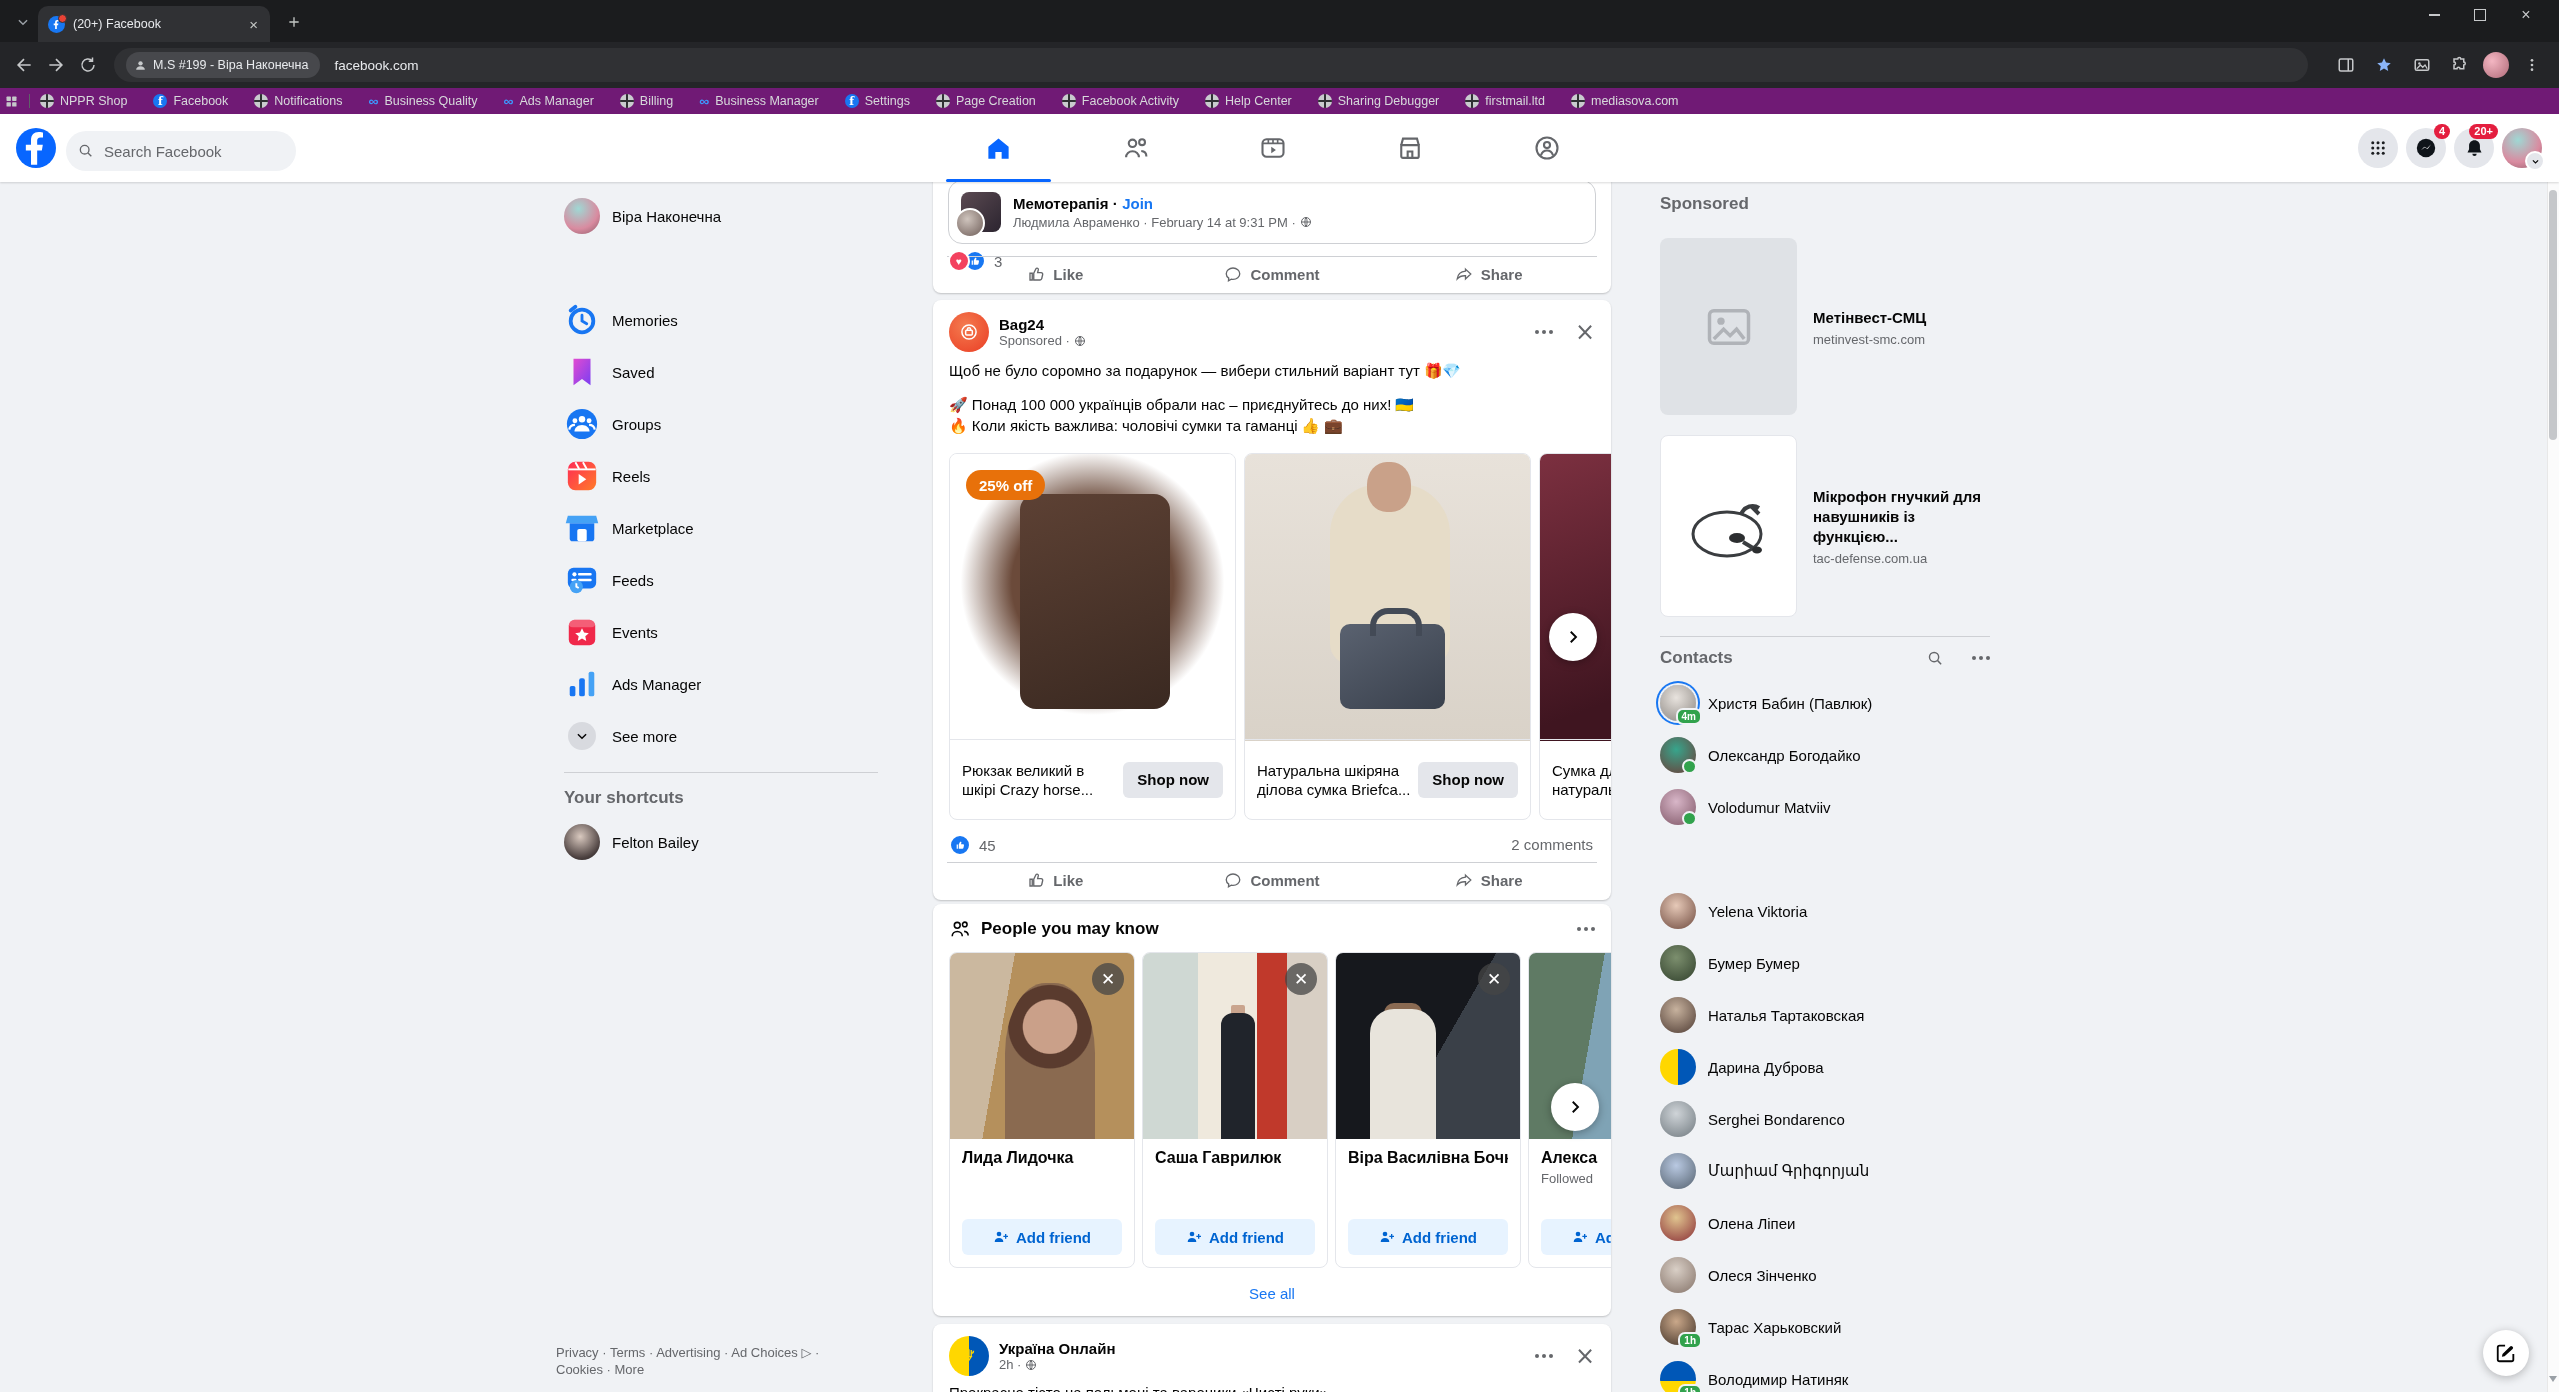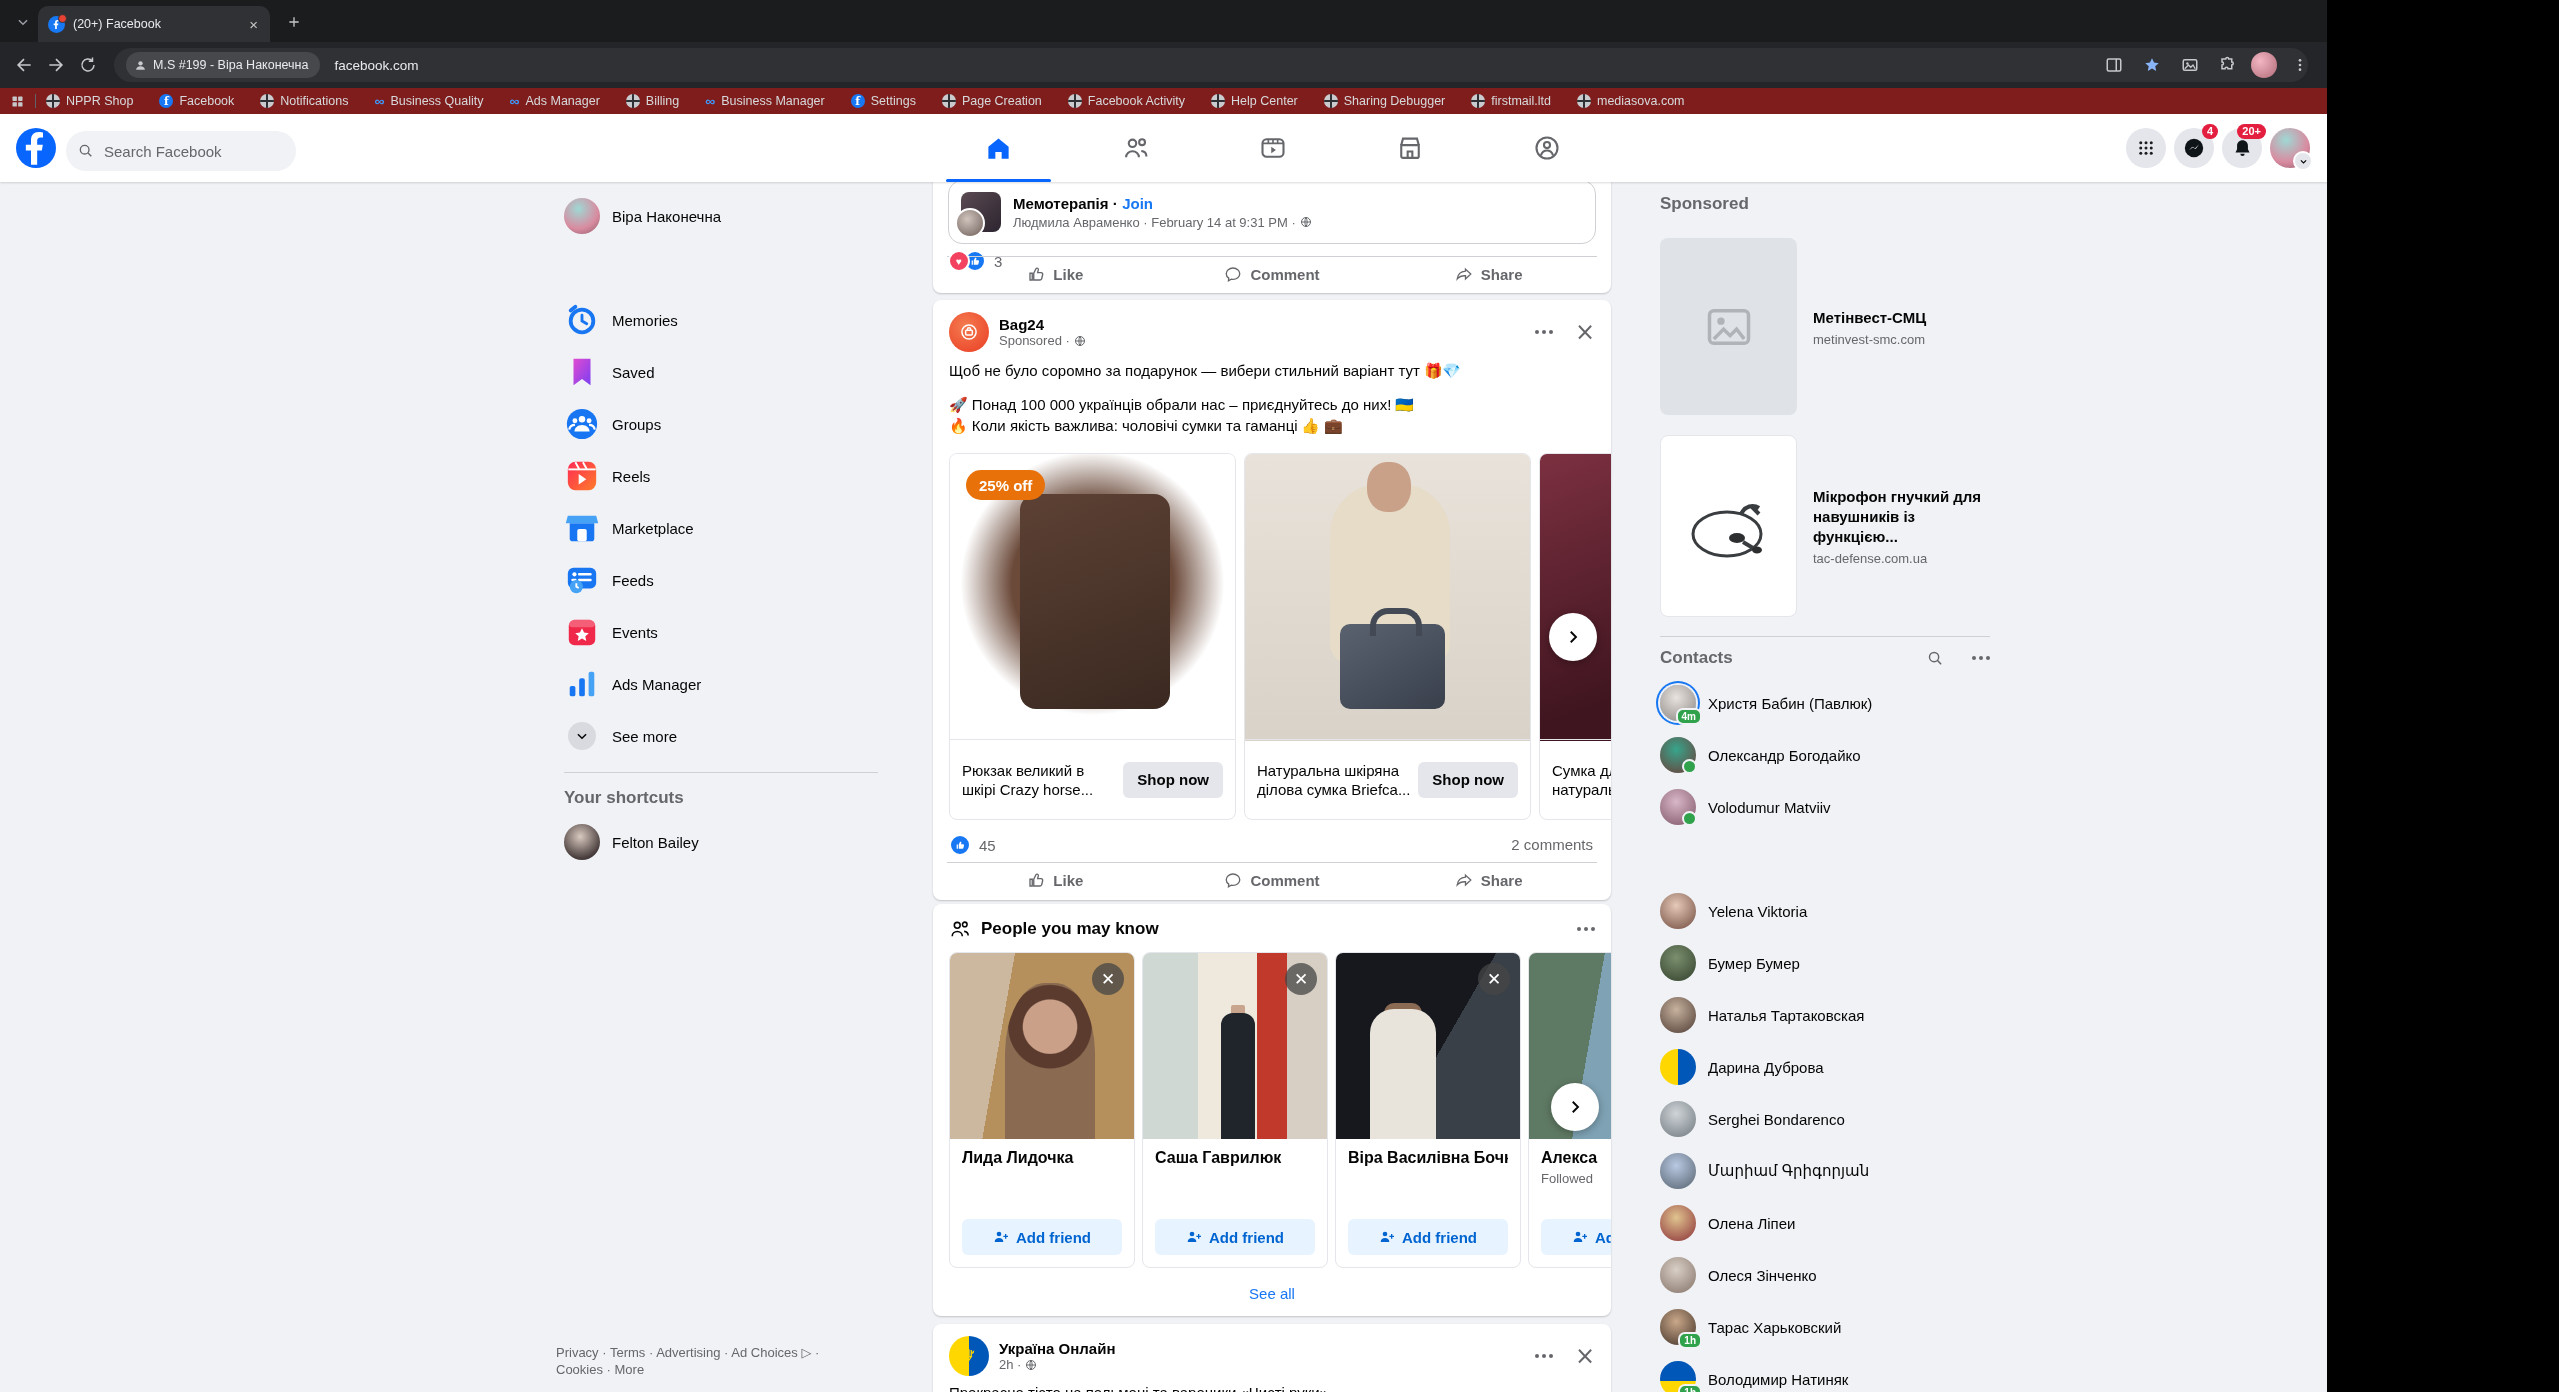--- a/index.html
+++ b/index.html
@@ -1,16 +1,16 @@
 <!DOCTYPE html>
 <html><head>
 <meta charset="utf-8">
 <style>
   html,body{margin:0;padding:0;background:#000;}
-  #screen{position:relative;width:2327px;height:1392px;overflow:hidden;
+  #screen{position:relative;width:2559px;height:1392px;overflow:hidden;
     font-family:"Liberation Sans","DejaVu Sans",sans-serif;background:#f0f2f5;}
   .abs{position:absolute;}
   svg{display:block;}
 
   
   #tabstrip{left:0;top:0;width:2559px;height:42px;background:#1b1c1e;}
   #tabsearch{left:10px;top:9px;width:26px;height:26px;border-radius:6px;display:flex;align-items:center;justify-content:center;color:#9aa0a6;}
   #tab{left:38px;top:6px;width:232px;height:36px;background:#303134;border-radius:10px 10px 0 0;display:flex;align-items:center;padding:0 10px;box-sizing:border-box;}
   .favicon{width:17px;height:17px;border-radius:50%;background:#1877f2;position:relative;flex:0 0 auto;display:flex;align-items:center;justify-content:center;}
   .favicon .dot{position:absolute;right:-2px;top:-2px;width:7px;height:7px;border-radius:50%;background:#e94235;border:1px solid #303134;}
@@ -19,21 +19,21 @@
   #newtab{left:282px;top:10px;width:24px;height:24px;color:#c4c7c5;display:flex;align-items:center;justify-content:center;}
   #toolbar{left:0;top:42px;width:2559px;height:46px;background:#242528;display:flex;align-items:center;}
   .navbtn{width:32px;height:32px;display:flex;align-items:center;justify-content:center;color:#c6c8ca;flex:0 0 auto;}
   #omnibox{position:absolute;left:114px;top:48px;width:2194px;height:34px;background:#303134;border-radius:17px;display:flex;align-items:center;padding:0 12px;box-sizing:border-box;}
   #profchip{height:26px;background:#47484c;border-radius:13px;display:flex;align-items:center;padding:0 12px 0 8px;color:#e8eaed;font-size:12.5px;white-space:nowrap;}
   #profchip svg{margin-right:6px;}
   #urltext{color:#e8eaed;font-size:13.5px;margin-left:14px;}
   #tbicons{position:absolute;right:12px;top:44px;height:42px;display:flex;align-items:center;gap:8px;}
   .tbico{width:30px;height:30px;display:flex;align-items:center;justify-content:center;color:#c6c8ca;}
   #tbavatar{width:26px;height:26px;border-radius:50%;background:radial-gradient(circle at 35% 35%,#f3b6c2,#b06a78);}
-  #bookmarks{left:0;top:88px;width:2559px;height:26px;background:#7f1d1d;display:flex;align-items:center;padding-left:10px;box-sizing:border-box;}
+  #bookmarks{left:0;top:88px;width:2559px;height:26px;background:#701a75;display:flex;align-items:center;padding-left:4px;box-sizing:border-box;}
   .bmdivider{width:1px;height:14px;background:#5f6368;margin:0 10px;}
   .bm{display:flex;align-items:center;gap:6px;margin-right:26px;white-space:nowrap;}
   .bm span{color:#d7d9db;font-size:12.5px;}
   .bm .g{width:14px;height:14px;border-radius:50%;background:#c9cbce;position:relative;overflow:hidden;}
   .bm .g:before{content:"";position:absolute;left:6px;top:0;width:2px;height:14px;background:#2f3033;}
   .bm .g:after{content:"";position:absolute;left:0;top:6px;width:14px;height:2px;background:#2f3033;}
   .bm .f{width:14px;height:14px;border-radius:50%;background:#1877f2;color:#fff;font-size:11px;font-weight:bold;display:flex;align-items:center;justify-content:center;font-family:"DejaVu Serif",serif;}
   .bm .m{color:#3d9aff;font-size:14px;font-weight:bold;line-height:1;}
 
   

